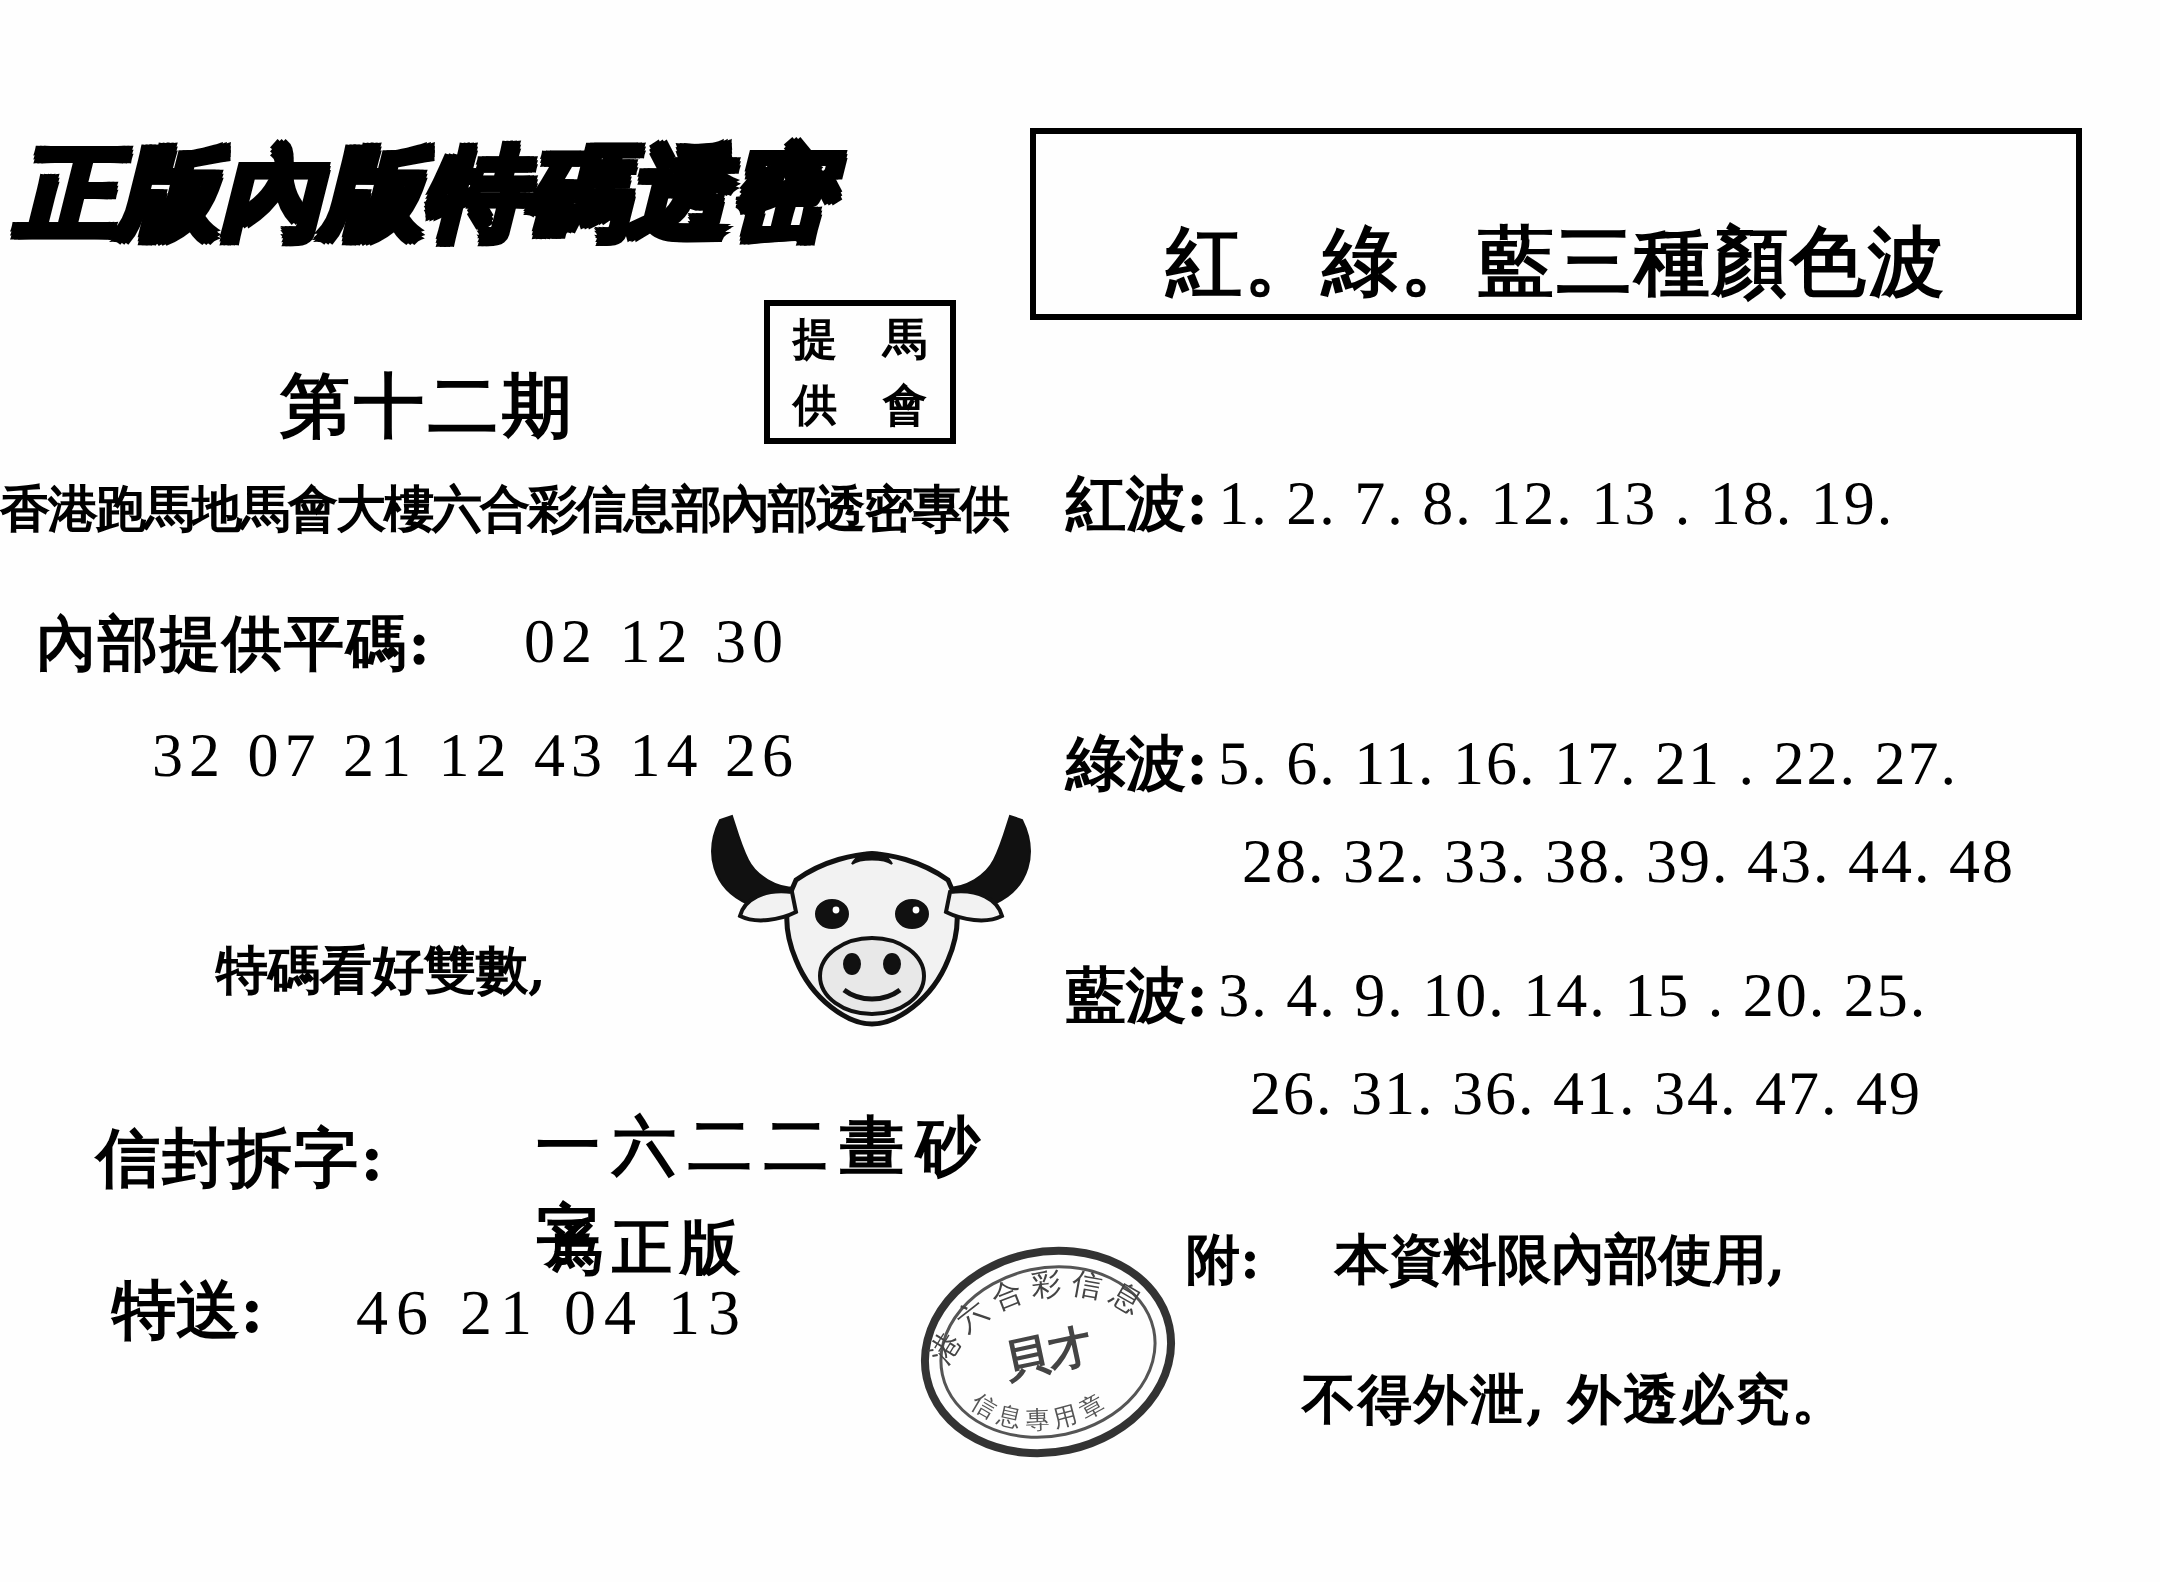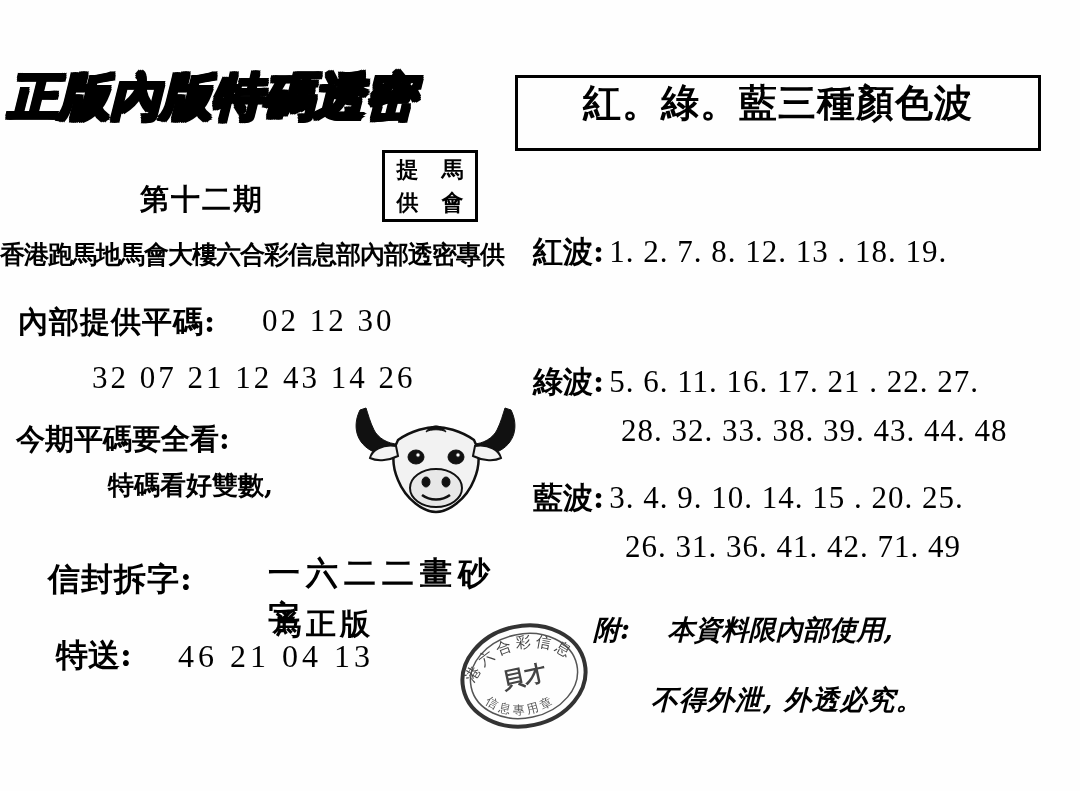--- a/index.html
+++ b/index.html
@@ -48,21 +48,21 @@
       -2px -2px 0 #000, 2px -2px 0 #000, -2px 2px 0 #000, 2px 2px 0 #000;
     white-space: nowrap;
     font-style: italic;
   }
 
   .issue {
     position: absolute;
     left: 140px;
     top: 180px;
     font-family: "DejaVu Serif", serif;
-    font-size: 29px;
+    font-size: 35px;
     font-weight: bold;
     letter-spacing: 2px;
   }
 
   .stamp-box {
     position: absolute;
     left: 382px;
     top: 150px;
     width: 96px;
     height: 72px;
@@ -106,21 +106,21 @@
   .ping-nums-1 {
     position: absolute;
     left: 262px;
     top: 303px;
     font-family: "Liberation Serif", serif;
     font-size: 31px;
     letter-spacing: 3px;
   }
   .ping-nums-2 {
     position: absolute;
-    left: 92px;
+    left: 76px;
     top: 360px;
     font-family: "Liberation Serif", serif;
     font-size: 31px;
     letter-spacing: 3px;
   }
 
   .note1 {
     position: absolute;
     left: 16px;
     top: 420px;
@@ -204,27 +204,27 @@
     position: absolute;
     left: 515px;
     top: 0;
     width: 565px;
     height: 791px;
   }
 
   .banner {
     position: absolute;
     left: 0px;
-    top: 75px;
+    top: 64px;
     width: 526px;
-    height: 76px;
+    height: 96px;
     border: 3px solid #000;
     box-sizing: border-box;
     display: flex;
-    align-items: flex-start;
+    align-items: flex-end;
     justify-content: center;
   }
   .banner-text {
     font-family: "DejaVu Serif", serif;
     font-size: 38px;
     font-weight: bold;
     letter-spacing: 1px;
     white-space: nowrap;
   }
 
@@ -259,21 +259,20 @@
   #blue-wave .wave-line2  { margin-left: 92px; margin-top: 10px; }
 
   .footnote {
     position: absolute;
     left: 78px;
     top: 612px;
     width: 480px;
     font-family: "DejaVu Serif", serif;
     font-size: 27px;
     font-weight: bold;
-    font-style: italic;
   }
   .footnote .fn-tag { margin-right: 28px; }
   .footnote .fn-line2 {
     display: block;
     margin-top: 34px;
     margin-left: 58px;
     letter-spacing: 1px;
   }
 </style>
 </head>
@@ -293,21 +292,20 @@
       <div class="cell">供</div>
       <div class="cell">會</div>
     </div>
 
     <div class="subtitle">香港跑馬地馬會大樓六合彩信息部內部透密專供</div>
 
     <div class="ping-label">內部提供平碼:</div>
     <div class="ping-nums-1">02 12 30</div>
     <div class="ping-nums-2">32 07 21 12 43  14 26</div>
 
-    <div class="note1">今期平碼要全看:</div>
     <div class="note2">特碼看好雙數,</div>
 
     <div class="ox">
       <svg viewBox="0 0 175 120" width="175" height="120">
         <g fill="#111" stroke="#111">
 
           <path d="M12 10 C 4 26, 8 44, 26 52 C 34 55, 44 52, 50 44 C 40 44, 30 38, 26 30 C 22 22, 20 14, 18 8 Z"></path>
 
           <path d="M163 10 C 171 26, 167 44, 149 52 C 141 55, 131 52, 125 44 C 135 44, 145 38, 149 30 C 153 22, 155 14, 157 8 Z"></path>
 
@@ -370,21 +368,21 @@
 
     <div class="wave-block" id="green-wave">
       <span class="wave-label">綠波:</span>
       <span class="wave-nums">5. 6. 11. 16. 17. 21 . 22. 27.</span>
       <span class="wave-line2">28. 32. 33. 38. 39. 43. 44. 48</span>
     </div>
 
     <div class="wave-block" id="blue-wave">
       <span class="wave-label">藍波:</span>
       <span class="wave-nums">3. 4. 9. 10. 14. 15 . 20. 25.</span>
-      <span class="wave-line2">26. 31. 36. 41. 42. 71. 49</span>
+      <span class="wave-line2">26. 31. 36. 41. 34. 47. 49</span>
     </div>
 
     <div class="footnote">
       <span class="fn-tag">附:</span>
       <span>本資料限內部使用,</span>
       <span class="fn-line2">不得外泄, 外透必究。</span>
     </div>
   </div>
 </div>
 

